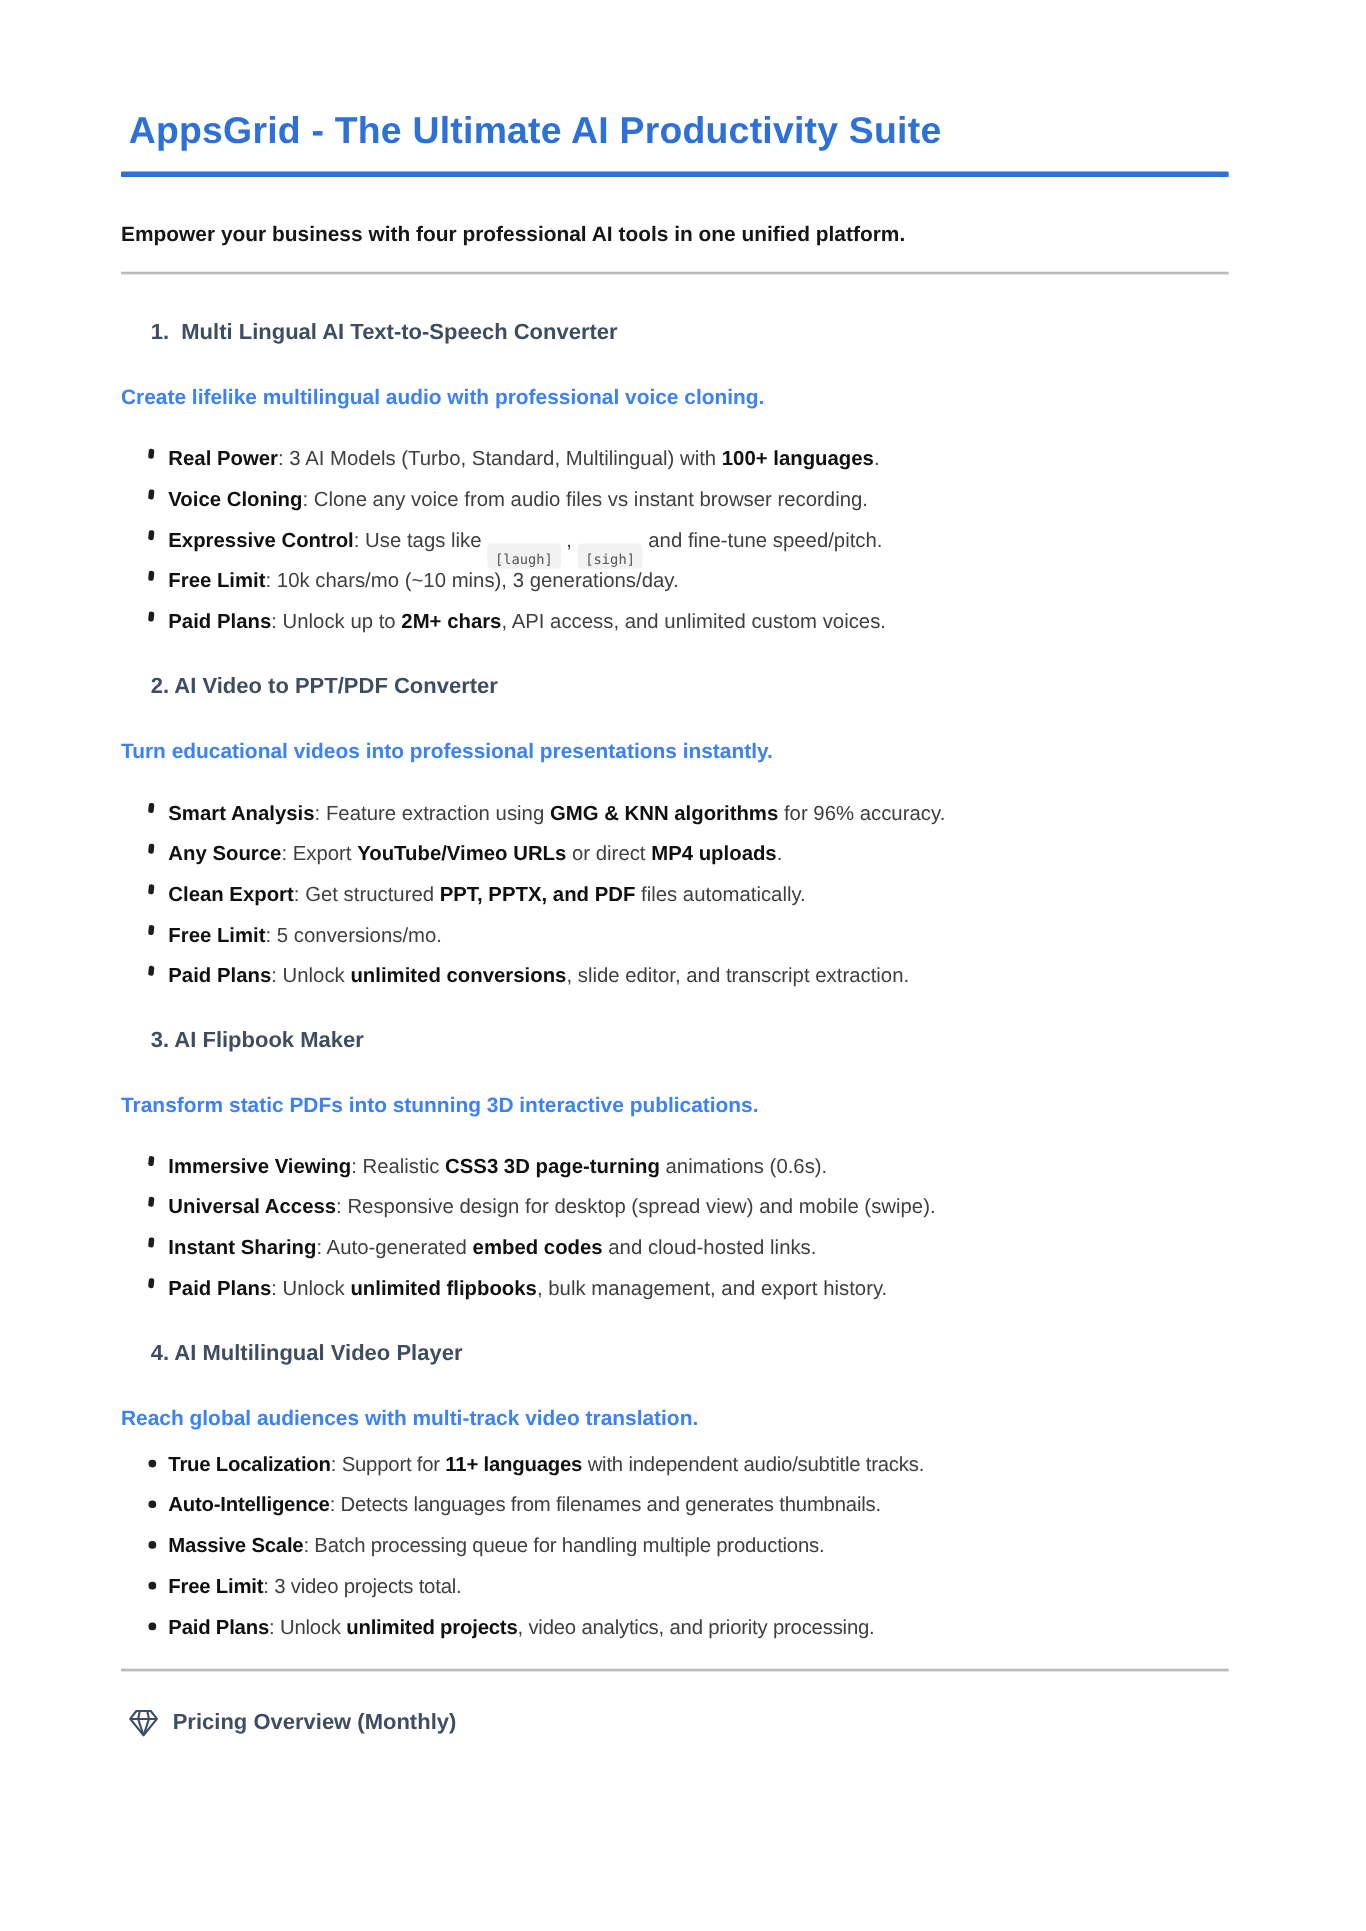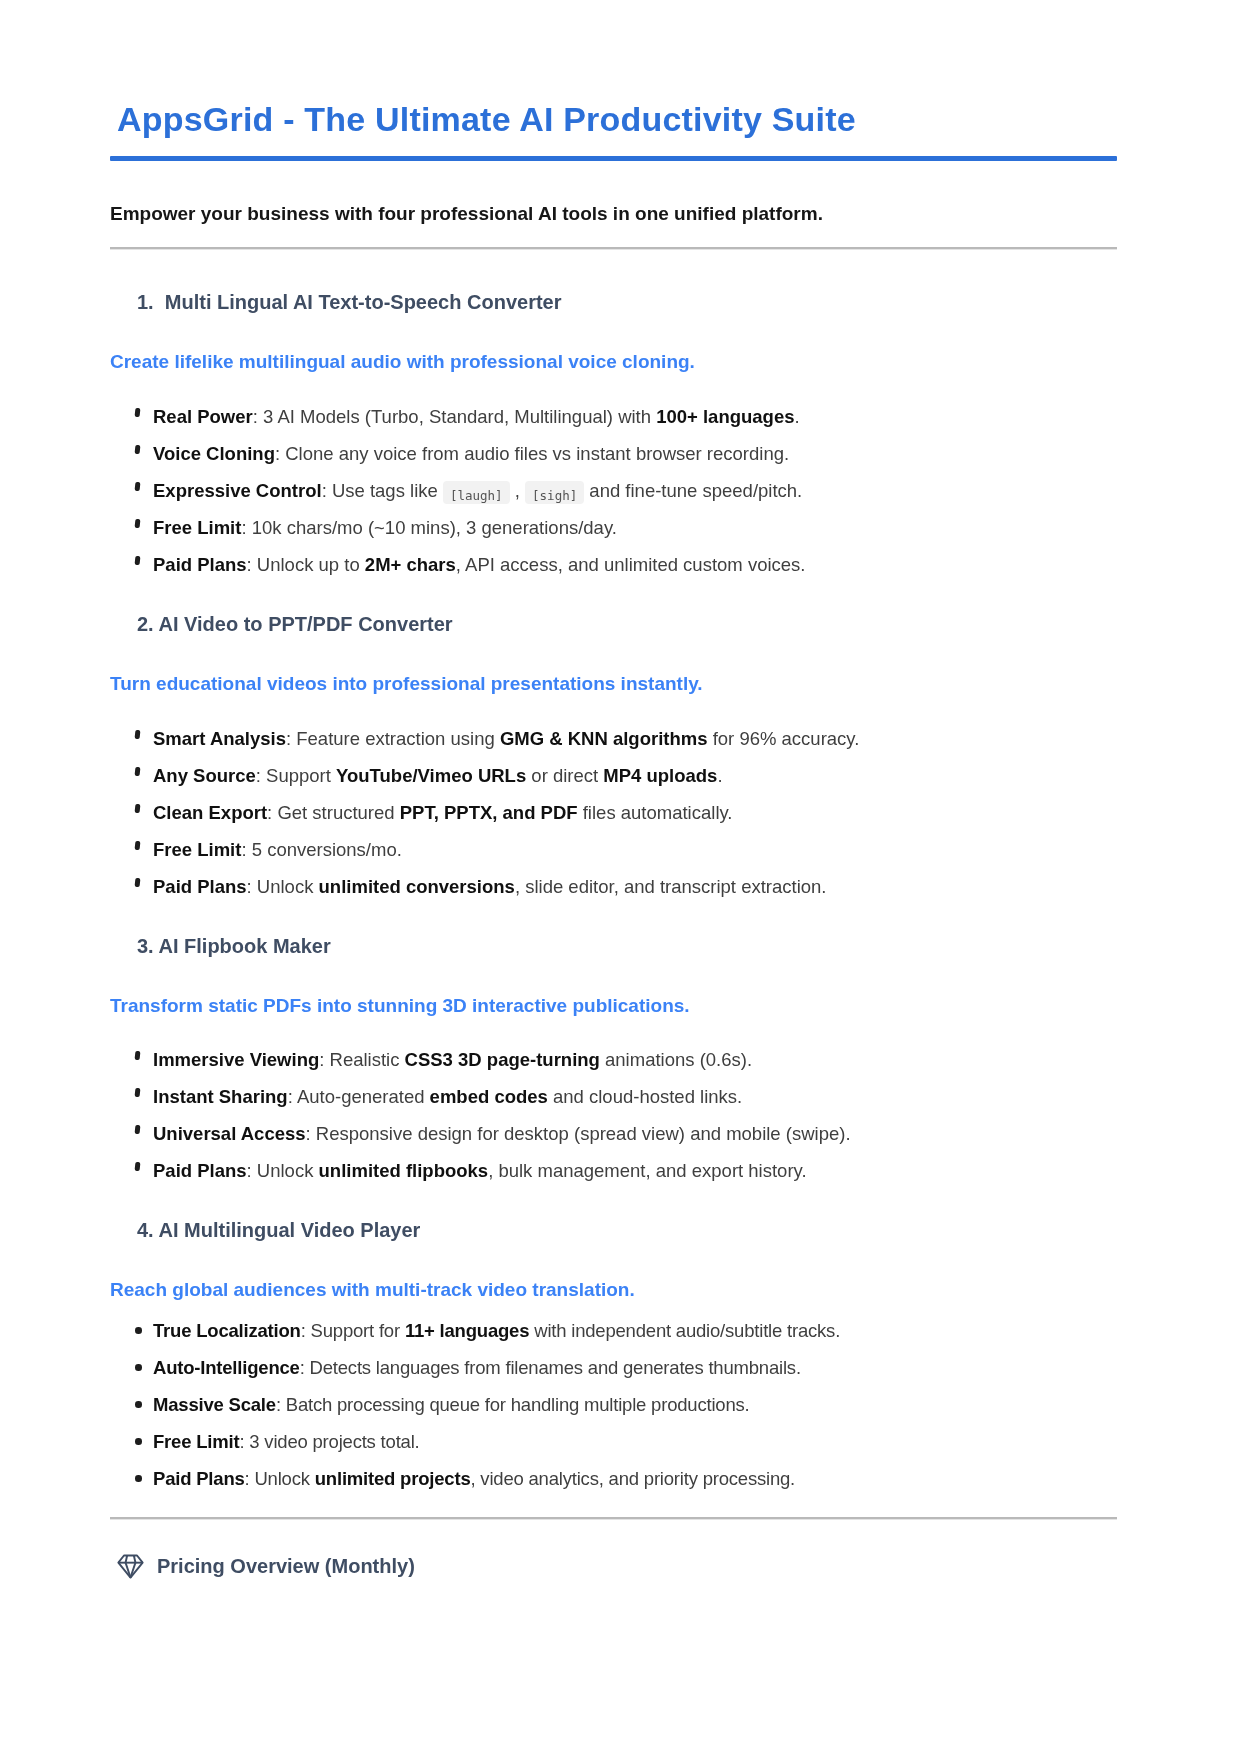--- a/index.html
+++ b/index.html
@@ -104,21 +104,21 @@
   code.code {
     font-family: "DejaVu Sans Mono", "Liberation Mono", monospace;
     font-size: 12.5px;
     color: #555555;
     background: #f2f2f2;
     border-radius: 4px;
     display: inline-block;
     padding: 9px 7px 2px 7px;
     line-height: 12px;
     position: relative;
-    top: 3px;
+    top: 16px;
   }
   h2.pricing {
     margin-top: 34px;
     display: flex;
     align-items: center;
     gap: 13px;
     font-size: 20px;
     font-weight: bold;
     color: var(--slate, #3f4d63);
     margin-left: 7px;
@@ -144,33 +144,33 @@
           <li><span class="marker"></span><span><span class="b">Expressive Control</span><span>: Use tags like </span><code class="code">[laugh]</code><span> , </span><code class="code">[sigh]</code><span> and fine-tune speed/pitch.</span></span></li>
           <li><span class="marker"></span><span><span class="b">Free Limit</span><span>: 10k chars/mo (~10 mins), 3 generations/day.</span></span></li>
           <li><span class="marker"></span><span><span class="b">Paid Plans</span><span>: Unlock up to </span><span class="b">2M+ chars</span><span>, API access, and unlimited custom voices.</span></span></li>
         </ul>
       </section>
       <section class="sec square-sec">
         <h3 class="sec-heading">2. AI Video to PPT/PDF Converter</h3>
         <p class="sub">Turn educational videos into professional presentations instantly.</p>
         <ul class="feature-list">
           <li><span class="marker"></span><span><span class="b">Smart Analysis</span><span>: Feature extraction using </span><span class="b">GMG &amp; KNN algorithms</span><span> for 96% accuracy.</span></span></li>
-          <li><span class="marker"></span><span><span class="b">Any Source</span><span>: Support </span><span class="b">YouTube/Vimeo URLs</span><span> or direct </span><span class="b">MP4 uploads</span><span>.</span></span></li>
+          <li><span class="marker"></span><span><span class="b">Any Source</span><span>: Export </span><span class="b">YouTube/Vimeo URLs</span><span> or direct </span><span class="b">MP4 uploads</span><span>.</span></span></li>
           <li><span class="marker"></span><span><span class="b">Clean Export</span><span>: Get structured </span><span class="b">PPT, PPTX, and PDF</span><span> files automatically.</span></span></li>
           <li><span class="marker"></span><span><span class="b">Free Limit</span><span>: 5 conversions/mo.</span></span></li>
           <li><span class="marker"></span><span><span class="b">Paid Plans</span><span>: Unlock </span><span class="b">unlimited conversions</span><span>, slide editor, and transcript extraction.</span></span></li>
         </ul>
       </section>
       <section class="sec square-sec">
         <h3 class="sec-heading">3. AI Flipbook Maker</h3>
         <p class="sub">Transform static PDFs into stunning 3D interactive publications.</p>
         <ul class="feature-list">
           <li><span class="marker"></span><span><span class="b">Immersive Viewing</span><span>: Realistic </span><span class="b">CSS3 3D page-turning</span><span> animations (0.6s).</span></span></li>
+          <li><span class="marker"></span><span><span class="b">Universal Access</span><span>: Responsive design for desktop (spread view) and mobile (swipe).</span></span></li>
           <li><span class="marker"></span><span><span class="b">Instant Sharing</span><span>: Auto-generated </span><span class="b">embed codes</span><span> and cloud-hosted links.</span></span></li>
-          <li><span class="marker"></span><span><span class="b">Universal Access</span><span>: Responsive design for desktop (spread view) and mobile (swipe).</span></span></li>
           <li><span class="marker"></span><span><span class="b">Paid Plans</span><span>: Unlock </span><span class="b">unlimited flipbooks</span><span>, bulk management, and export history.</span></span></li>
         </ul>
       </section>
       <section class="sec disc-sec">
         <h3 class="sec-heading">4. AI Multilingual Video Player</h3>
         <p class="sub">Reach global audiences with multi-track video translation.</p>
         <ul class="feature-list">
           <li><span class="marker"></span><span><span class="b">True Localization</span><span>: Support for </span><span class="b">11+ languages</span><span> with independent audio/subtitle tracks.</span></span></li>
           <li><span class="marker"></span><span><span class="b">Auto-Intelligence</span><span>: Detects languages from filenames and generates thumbnails.</span></span></li>
           <li><span class="marker"></span><span><span class="b">Massive Scale</span><span>: Batch processing queue for handling multiple productions.</span></span></li>

